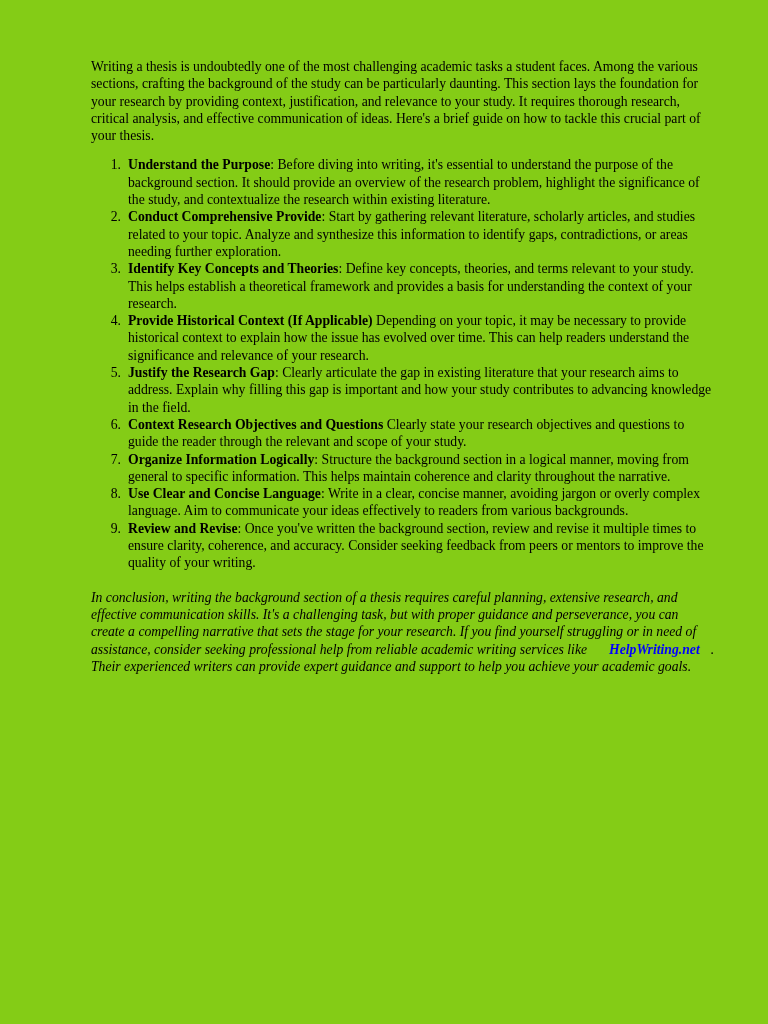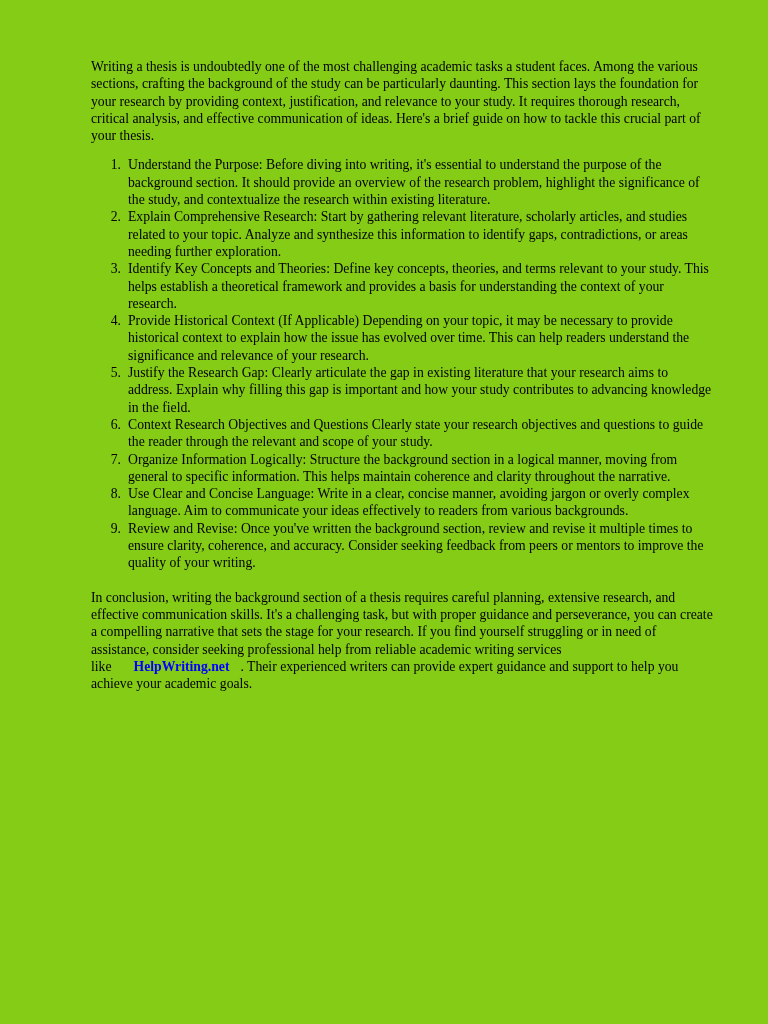--- a/index.html
+++ b/index.html
@@ -39,24 +39,25 @@
   .list-item .num {
     flex: 0 0 37px;
     box-sizing: border-box;
     text-align: right;
     padding-right: 7px;
   }
   .list-item .item-body {
     flex: 1 1 auto;
   }
   .item-title {
-    font-weight: normal;
+    font-weight: bold;
   }
   .conclusion {
     margin: 17px 0 8px 0;
+    font-style: italic;
   }
   .doc-link {
     color: #0000ff;
     font-weight: bold;
     text-decoration: none;
     margin: 0 11px 0 22px;
     cursor: pointer;
   }
 </style>
 </head>
@@ -69,21 +70,21 @@
 
     <div class="numbered-list">
 
       <div class="list-item">
         <span class="num">1.</span>
         <span class="item-body"><span class="item-title">Understand the Purpose</span><span>: </span><span>Before diving into writing, it's essential to understand the purpose of the background section. It should provide an overview of the research problem, highlight the significance of the study, and contextualize the research within existing literature.</span></span>
       </div>
 
       <div class="list-item">
         <span class="num">2.</span>
-        <span class="item-body"><span class="item-title">Explain Comprehensive Research</span><span>: </span><span>Start by gathering relevant literature, scholarly articles, and studies related to your topic. Analyze and synthesize this information to identify gaps, contradictions, or areas needing further exploration.</span></span>
+        <span class="item-body"><span class="item-title">Conduct Comprehensive Provide</span><span>: </span><span>Start by gathering relevant literature, scholarly articles, and studies related to your topic. Analyze and synthesize this information to identify gaps, contradictions, or areas needing further exploration.</span></span>
       </div>
 
       <div class="list-item">
         <span class="num">3.</span>
         <span class="item-body"><span class="item-title">Identify Key Concepts and Theories</span><span>: </span><span>Define key concepts, theories, and terms relevant to your study. This helps establish a theoretical framework and provides a basis for understanding the context of your research.</span></span>
       </div>
 
       <div class="list-item">
         <span class="num">4.</span>
         <span class="item-body"><span class="item-title">Provide Historical Context (If Applicable)</span><span> </span><span>Depending on your topic, it may be necessary to provide historical context to explain how the issue has evolved over time. This can help readers understand the significance and relevance of your research.</span></span>

